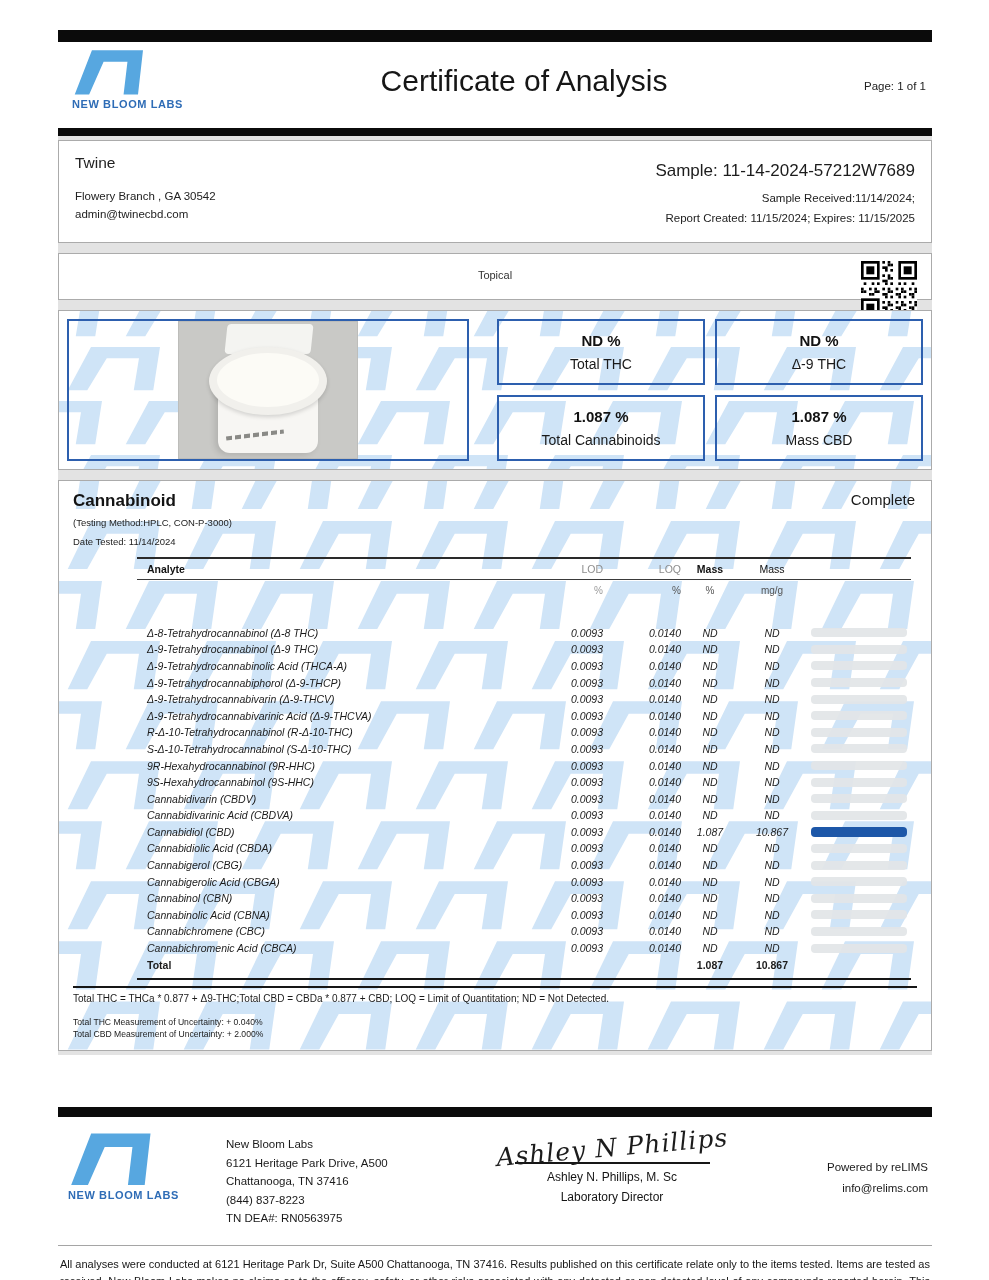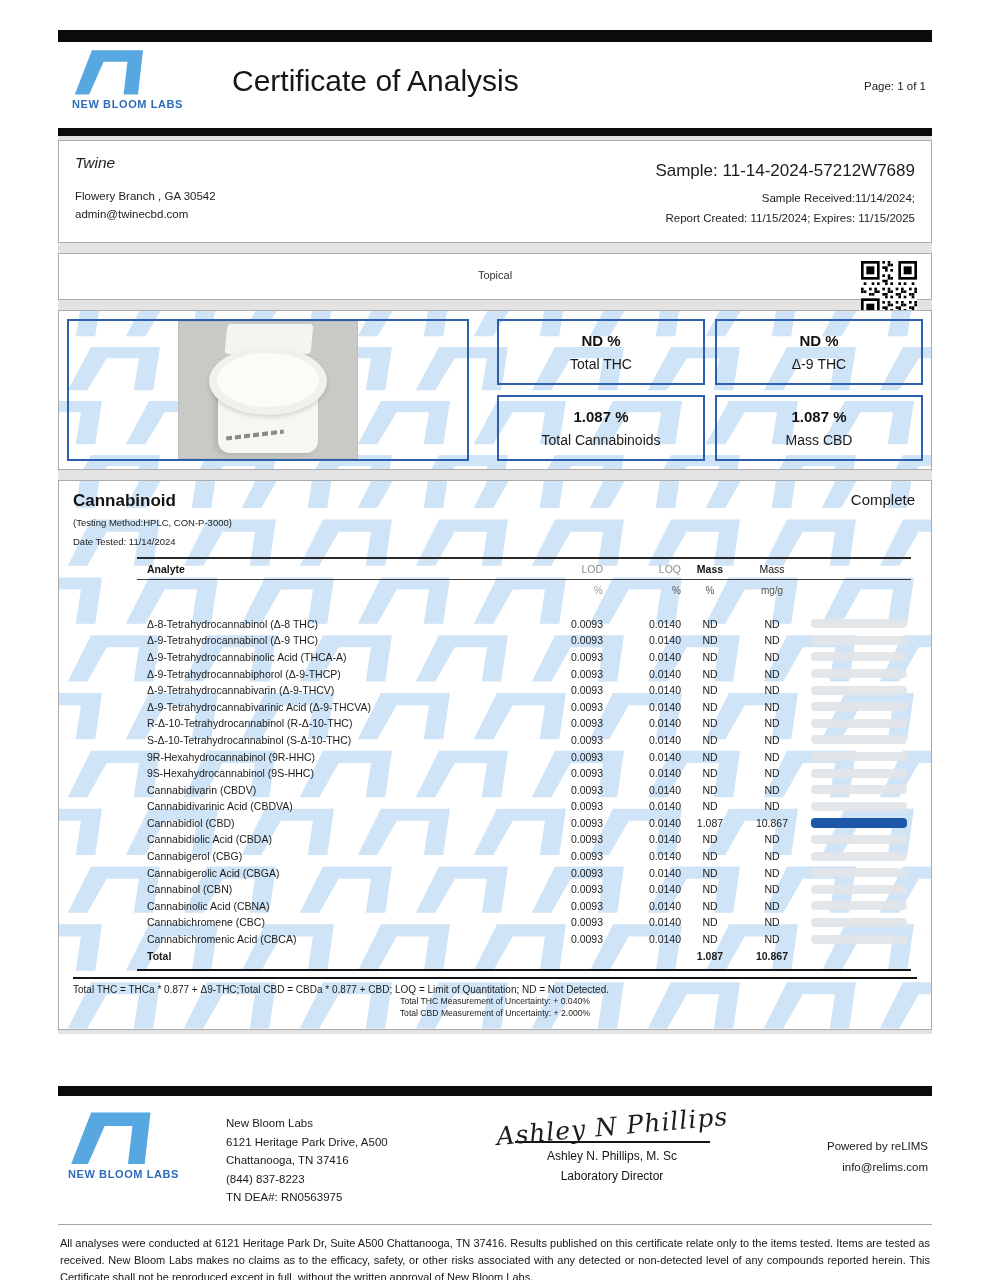--- a/index.html
+++ b/index.html
@@ -11,30 +11,30 @@
   .page{position:absolute;left:58px;top:30px;width:874px;}
   .blackbar{background:#0b0b0b;}
   .bar-top{height:12px;}
   .bar-mid{height:8px;}
   .bar-foot{height:10px;margin-top:52px;}
 
   
   .header{display:flex;align-items:flex-start;padding:8px 6px 6px 6px;height:72px;}
   .logo-block{width:160px;display:flex;flex-direction:column;align-items:flex-start;padding-left:8px;}
   .logo-text{font-size:11px;color:#2e6cb6;letter-spacing:.6px;margin-top:2px;font-weight:bold;}
-  .doc-title{flex:1;font-size:30px;font-weight:500;color:#161616;padding-top:14px;}
+  .doc-title{flex:1;text-align:center;font-size:30px;font-weight:500;color:#161616;padding-top:14px;}
   .page-label{width:110px;text-align:right;font-size:11.5px;color:#222;padding-top:30px;}
 
   
   .graywrap{background:#e3e3e3;padding:4px 0;}
   .box{background:#ffffff;border:1px solid #ababab;margin-bottom:10px;position:relative;}
   .box:last-child{margin-bottom:0;}
 
   .client-box{display:flex;justify-content:space-between;padding:13px 16px 14px 16px;min-height:62px;}
-  .client-name{font-size:15.5px;color:#222;margin-bottom:16px;font-style:italic;}
+  .client-name{font-size:15.5px;color:#222;margin-bottom:16px;}
   .client-sub{font-size:11.5px;line-height:1.55;color:#222;}
   .sample-side{text-align:right;}
   .sample-id{font-size:17px;color:#1c1c1c;margin-bottom:8px;margin-top:7px;}
   .sample-sub{font-size:11.5px;line-height:1.7;color:#222;}
 
   .product-box{padding:10px 16px 18px 16px;}
   .product-name{font-size:13.5px;font-weight:bold;color:#161616;}
   .product-cat{font-size:11px;color:#333;margin-top:5px;text-align:center;}
   .qr{position:absolute;right:14px;top:7px;width:56px;height:56px;background:#fff;}
 
@@ -70,29 +70,29 @@
   .c-an{flex:1;padding-left:10px;text-align:left;}
   .c-lod{width:78px;text-align:right;}
   .c-loq{width:78px;text-align:right;}
   .c-m1{width:58px;text-align:center;}
   .c-m2{width:66px;text-align:center;}
   .c-bar{width:106px;}
   .h-dim{color:#8d8d8d;}
   .h-bold{font-weight:bold;color:#111;}
   .u-dim{color:#9a9a9a;}
   .u-mid{color:#555;}
-  .rows{margin-top:17px;}
+  .rows{margin-top:26px;font-style:italic;}
   .trow{height:16.6px;font-size:10.5px;color:#1b1b1b;}
   .trow .pill{height:9px;width:96px;margin-left:6px;border-radius:4px;background:rgba(226,229,231,0.93);}
   .trow .pill.hl{background:#1d57a8;height:10px;}
   .trow.total-row{font-weight:bold;height:18px;}
   .tbot{border-top:2.5px solid #161616;margin-top:4px;}
   .fullrule{border-top:2px solid #161616;margin:6px 0 0 0;}
   .footnote{font-size:10px;color:#1b1b1b;margin-top:5px;}
-  .uncert{font-size:8.6px;color:#1b1b1b;line-height:1.4;text-align:center;}
+  .uncert{font-size:8.6px;color:#1b1b1b;line-height:1.4;margin-top:12px;}
 
   
   .footer{display:flex;padding:16px 4px 0 4px;}
   .f-logo{width:158px;display:flex;flex-direction:column;align-items:flex-start;padding-left:6px;}
   .f-lab{width:235px;font-size:11.5px;line-height:1.6;color:#1a1a1a;padding-top:2px;}
   .f-sig{flex:1;text-align:center;padding-top:0;}
   .sig-script{display:inline-block;font-family:"DejaVu Serif", serif;font-style:italic;font-size:25px;color:#1c1c1c;transform:rotate(-5deg);letter-spacing:1px;}
   .sig-line{border-top:2.5px solid #161616;width:195px;margin:0 auto 6px auto;}
   .sig-name{font-size:12px;color:#141414;margin-bottom:6px;}
   .sig-title{font-size:12px;color:#141414;}

